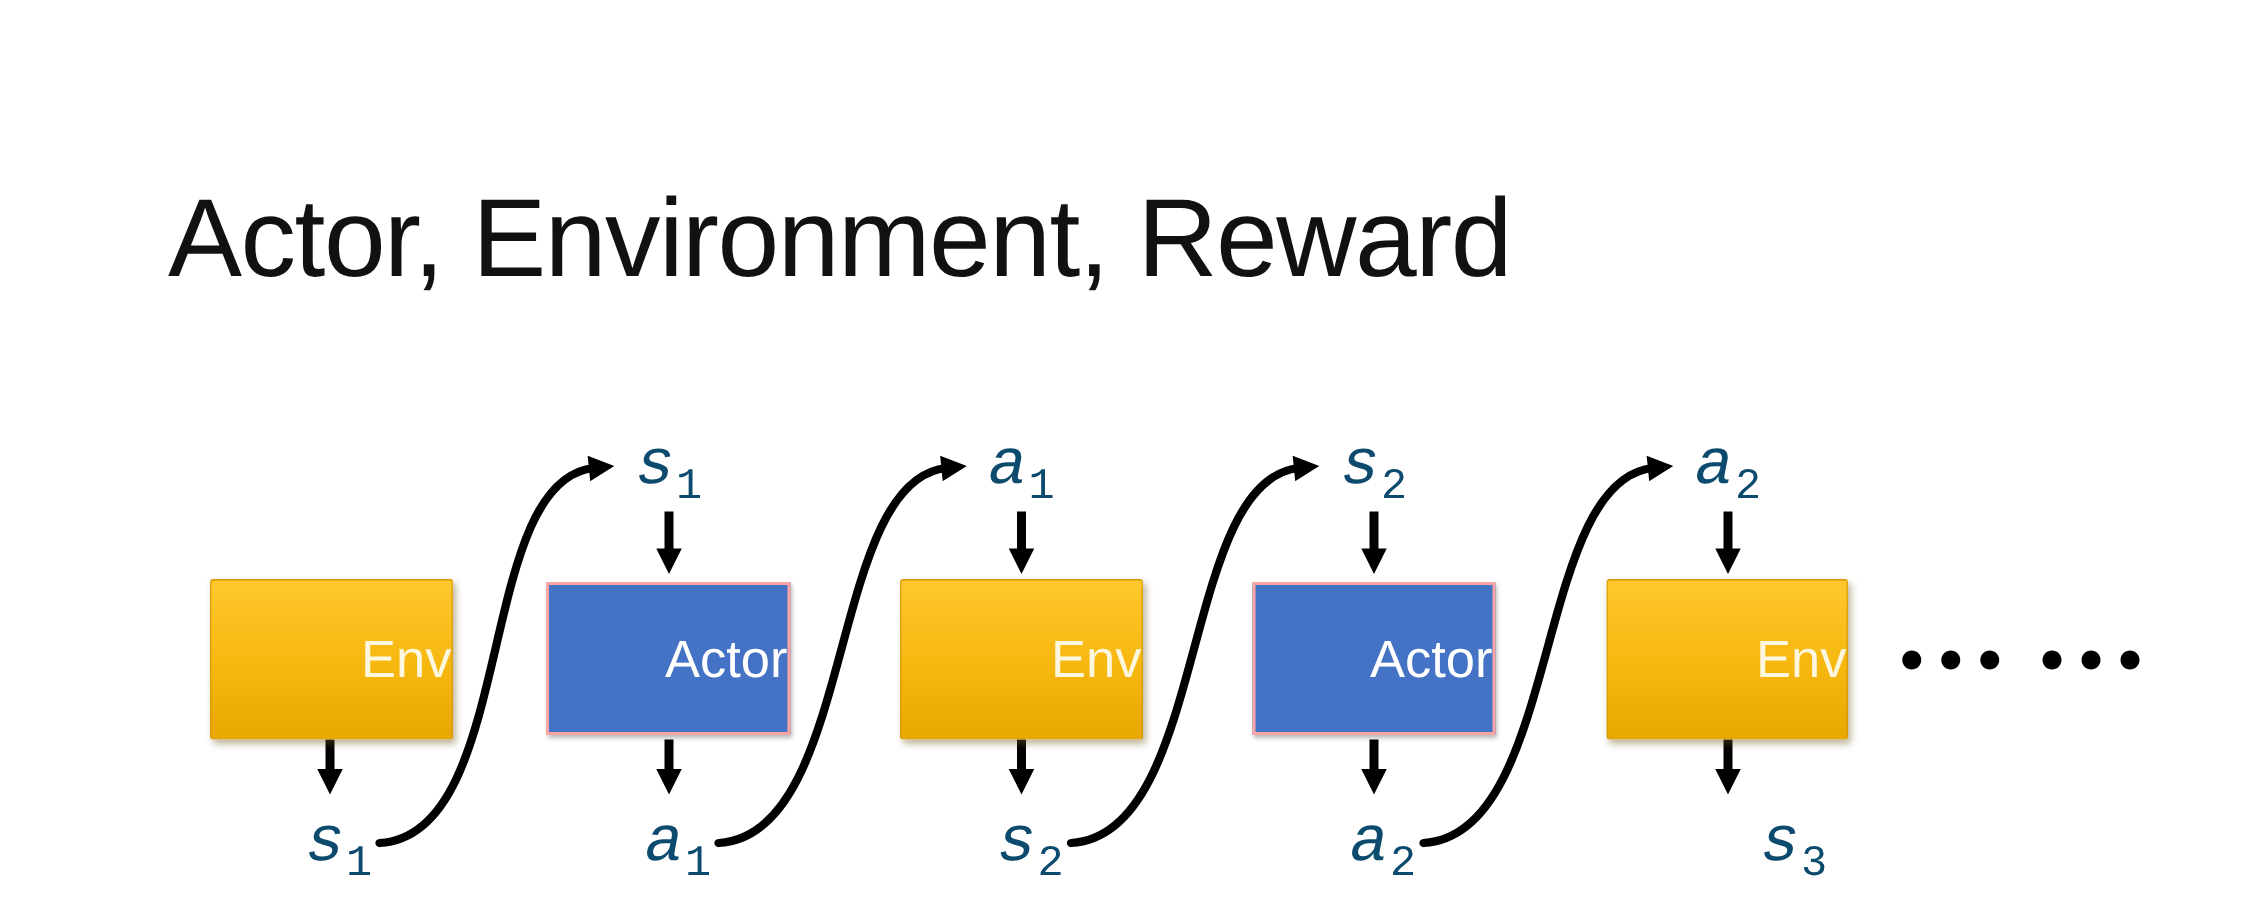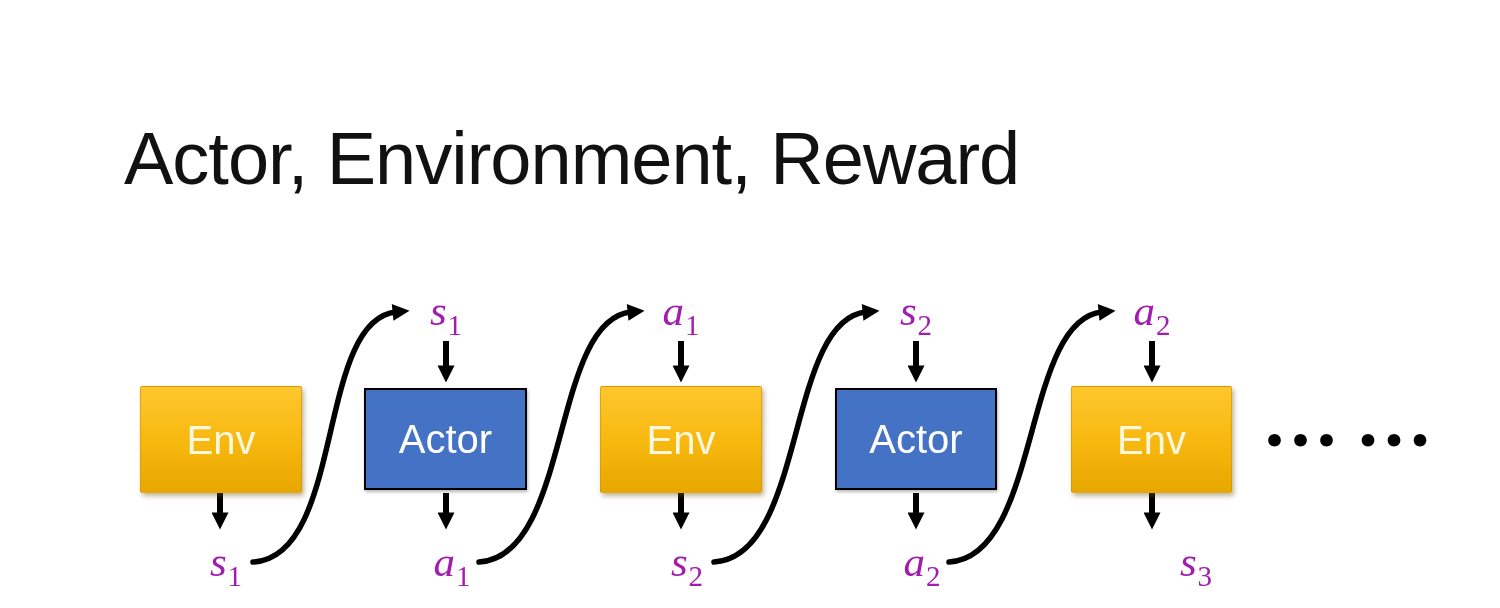--- a/index.html
+++ b/index.html
@@ -1,43 +1,43 @@
 <!DOCTYPE html>
 <html><head>
 <meta charset="utf-8">
 <style>
   html,body{margin:0;padding:0;}
   body{
     width:1500px;height:608px;position:relative;overflow:hidden;
     background:#ffffff;font-family:"Liberation Sans",sans-serif;
   }
   .title{
-    position:absolute;left:124px;top:116px;margin:0;
+    position:absolute;left:112px;top:116px;margin:0;
     font-size:74px;font-weight:300;letter-spacing:-1px;color:#111111;
     font-family:"Liberation Sans",sans-serif;white-space:nowrap;
   }
   .arrows{position:absolute;left:0;top:0;width:1500px;height:608px;}
   .box{
-    position:absolute;display:flex;align-items:center;justify-content:center;
-    font-size:40px;line-height:1;user-select:none;
+    position:absolute;display:flex;align-items:center;justify-content:flex-end;
+    font-size:35px;line-height:1;user-select:none;
   }
   .box.env{
     background:linear-gradient(180deg,#ffc72e 0%,#f6b70e 55%,#e9a701 100%);
     border:1px solid rgba(205,145,0,.6);border-radius:2px;
     box-shadow:2px 3px 5px rgba(110,90,30,.45);
     color:#fdf7df;
   }
   .box.actor{
-    background:#4472c4;border:2px solid #000000;
+    background:#4472c4;border:2px solid #fca5a5;
     box-shadow:1px 2px 3px rgba(0,0,0,.28);
     color:#ffffff;
   }
   .mlabel{
     position:absolute;transform:translateX(-50%);
-    font-family:Liberation Serif, serif;font-size:43px;line-height:1;color:#a21caf;
+    font-family:Liberation Mono, monospace;font-size:43px;line-height:1;color:#0c4a6e;
     white-space:nowrap;
   }
   .mlabel .letter{font-style:italic;}
   .mlabel .sub{
     font-style:normal;font-size:29px;position:relative;top:10px;margin-left:1px;
   }
   .dots{
     position:absolute;left:1263px;top:424px;
     font-family:"DejaVu Sans",sans-serif;font-weight:700;font-size:36px;
     letter-spacing:3px;line-height:1;color:#000;white-space:nowrap;

